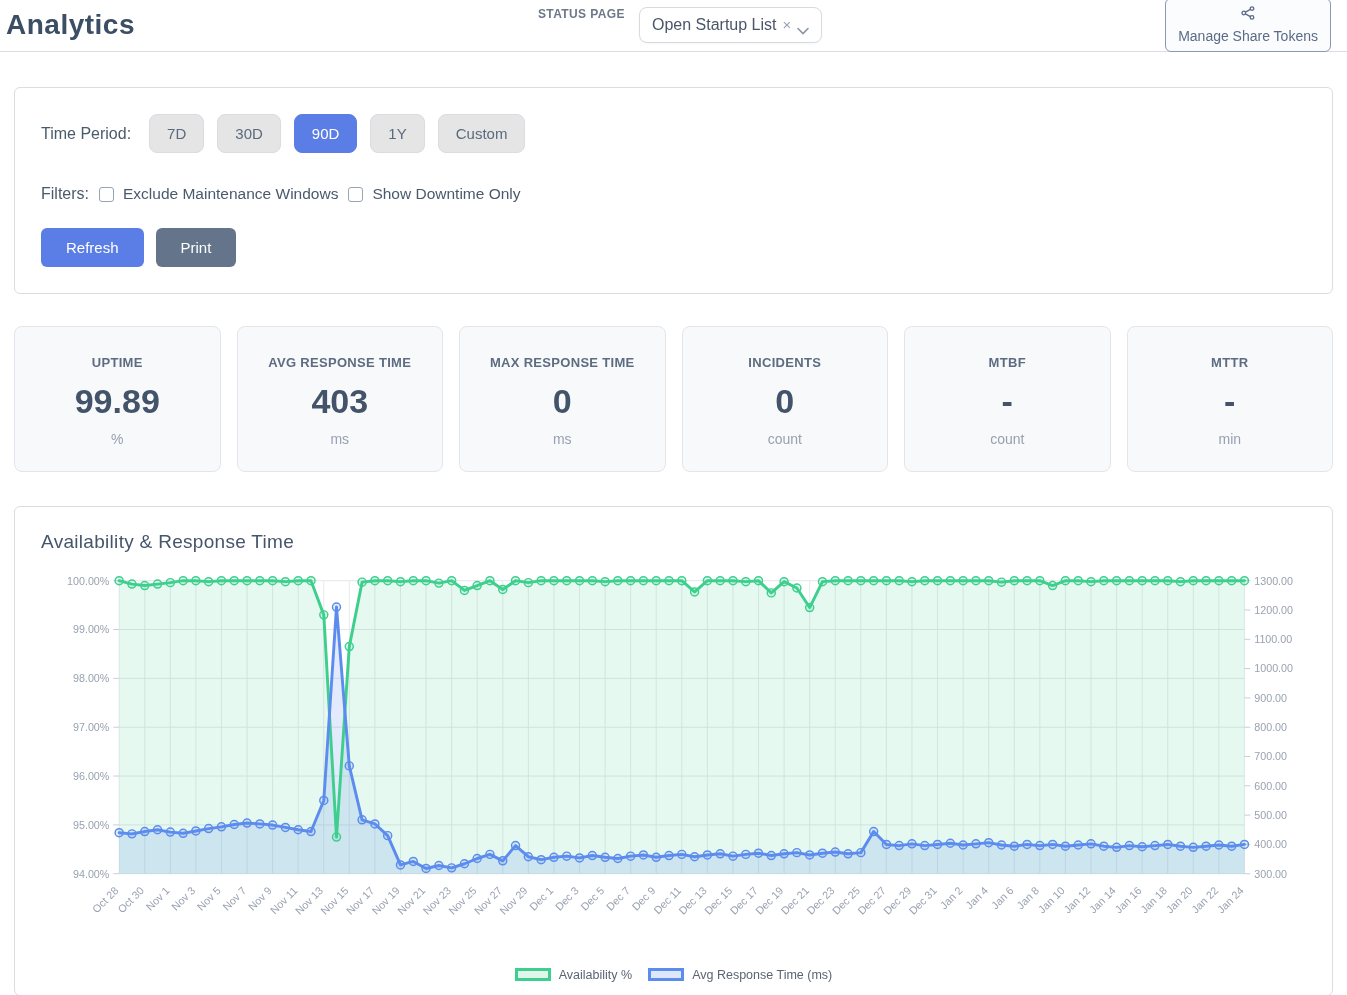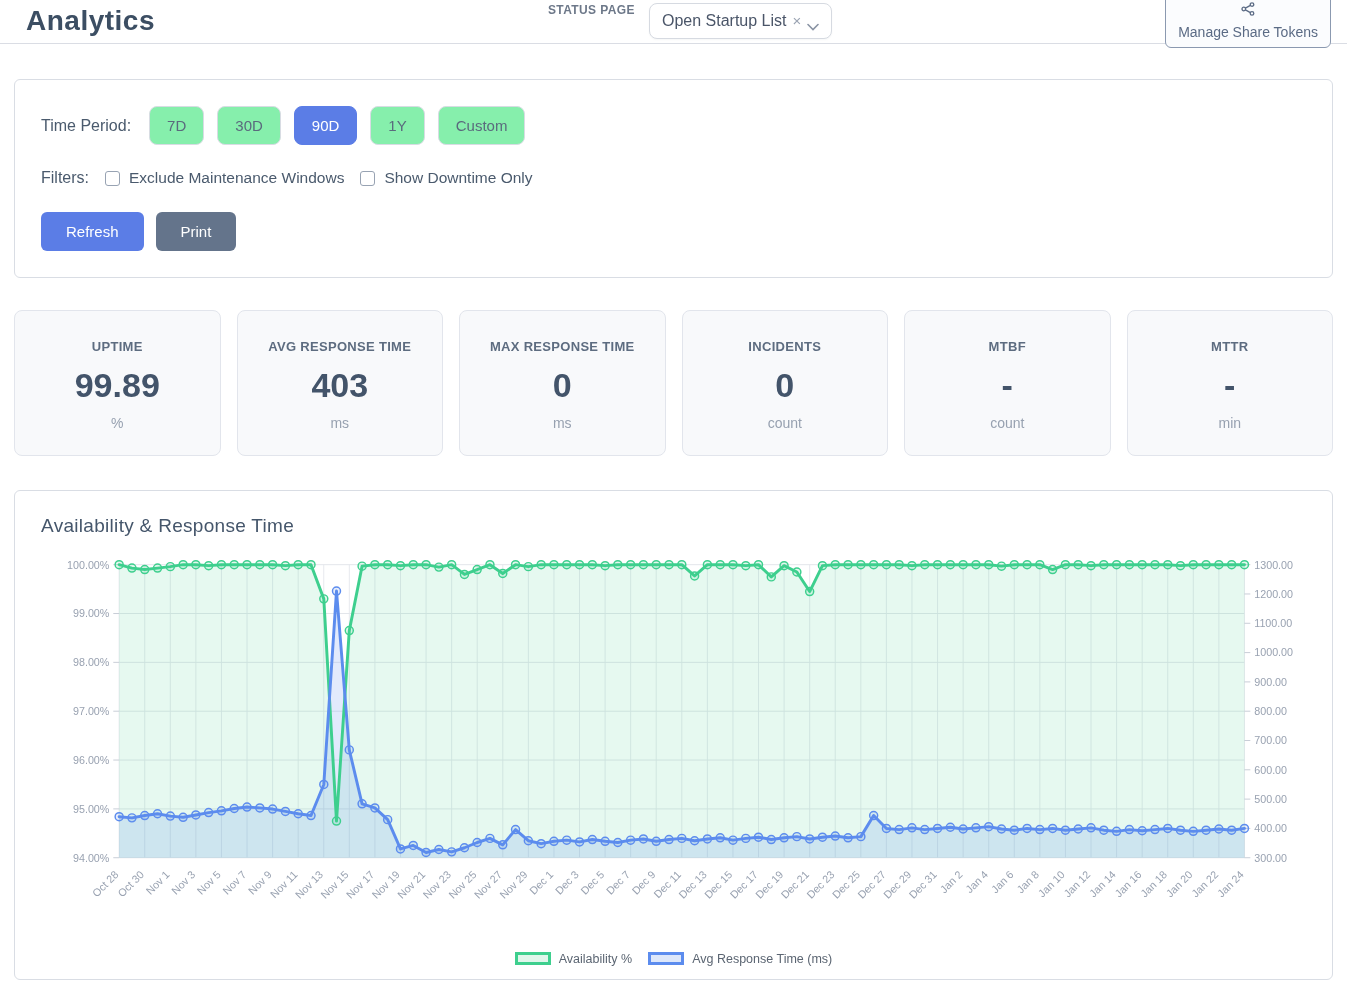--- a/index.html
+++ b/index.html
@@ -7,23 +7,23 @@
   body {
     font-family: "Liberation Sans", sans-serif;
     background: #ffffff;
     color: #44566c;
     position: relative;
     min-height: 995px;
   }
   
   .header {
     display: flex; align-items: center;
-    padding: 12px 16px 14px 26px;
+    padding: 12px 16px 14px 6px;
     border-bottom: 1px solid #dadde4;
-    height: 44px;
+    height: 52px;
   }
   .app-title {
     font-size: 28px; font-weight: 700; color: #3c4e63;
     letter-spacing: 0.5px;
   }
   .header-center {
     display: flex; align-items: flex-start; gap: 14px;
     margin: 0 auto; padding-left: 60px;
   }
   .status-page-label {
@@ -48,26 +48,26 @@
   
   .panel {
     margin: 0 14px; border: 1px solid #d9dde4; border-radius: 6px;
     background: #ffffff;
   }
   .filters-panel { margin-top: 35px; padding: 26px; }
   .row { display: flex; align-items: center; }
   .row-label { font-size: 16px; color: #4a5a6d; margin-right: 18px; }
   .period-btns { display: flex; gap: 13px; }
   .pbtn {
-    border: 1px solid #d8dce3; border-radius: 8px; background: #86efac;
+    border: 1px solid #d8dce3; border-radius: 8px; background: #e5e5e5;
     color: #5a6a7d; font-size: 15px; padding: 10px 17px; min-width: 52px;
     text-align: center; cursor: pointer; font-family: inherit;
   }
   .pbtn.active { background: #5b7de6; border-color: #5b7de6; color: #fff; }
-  .filters-row { margin-top: 24px; gap: 16px; }
+  .filters-row { margin-top: 32px; gap: 10px; }
   .filters-row .row-label { margin-right: 0; }
   .chk-item { display: flex; align-items: center; gap: 9px; cursor: pointer; }
   .chk {
     width: 15px; height: 15px; border: 1.5px solid #98a3b3;
     border-radius: 3px; background: #fff; display: inline-block;
   }
   .chk-label { font-size: 15.5px; color: #4a5a6d; }
   .actions-row { margin-top: 25px; gap: 12px; }
   .btn {
     border: none; border-radius: 6px; color: #fff; font-size: 15px;

